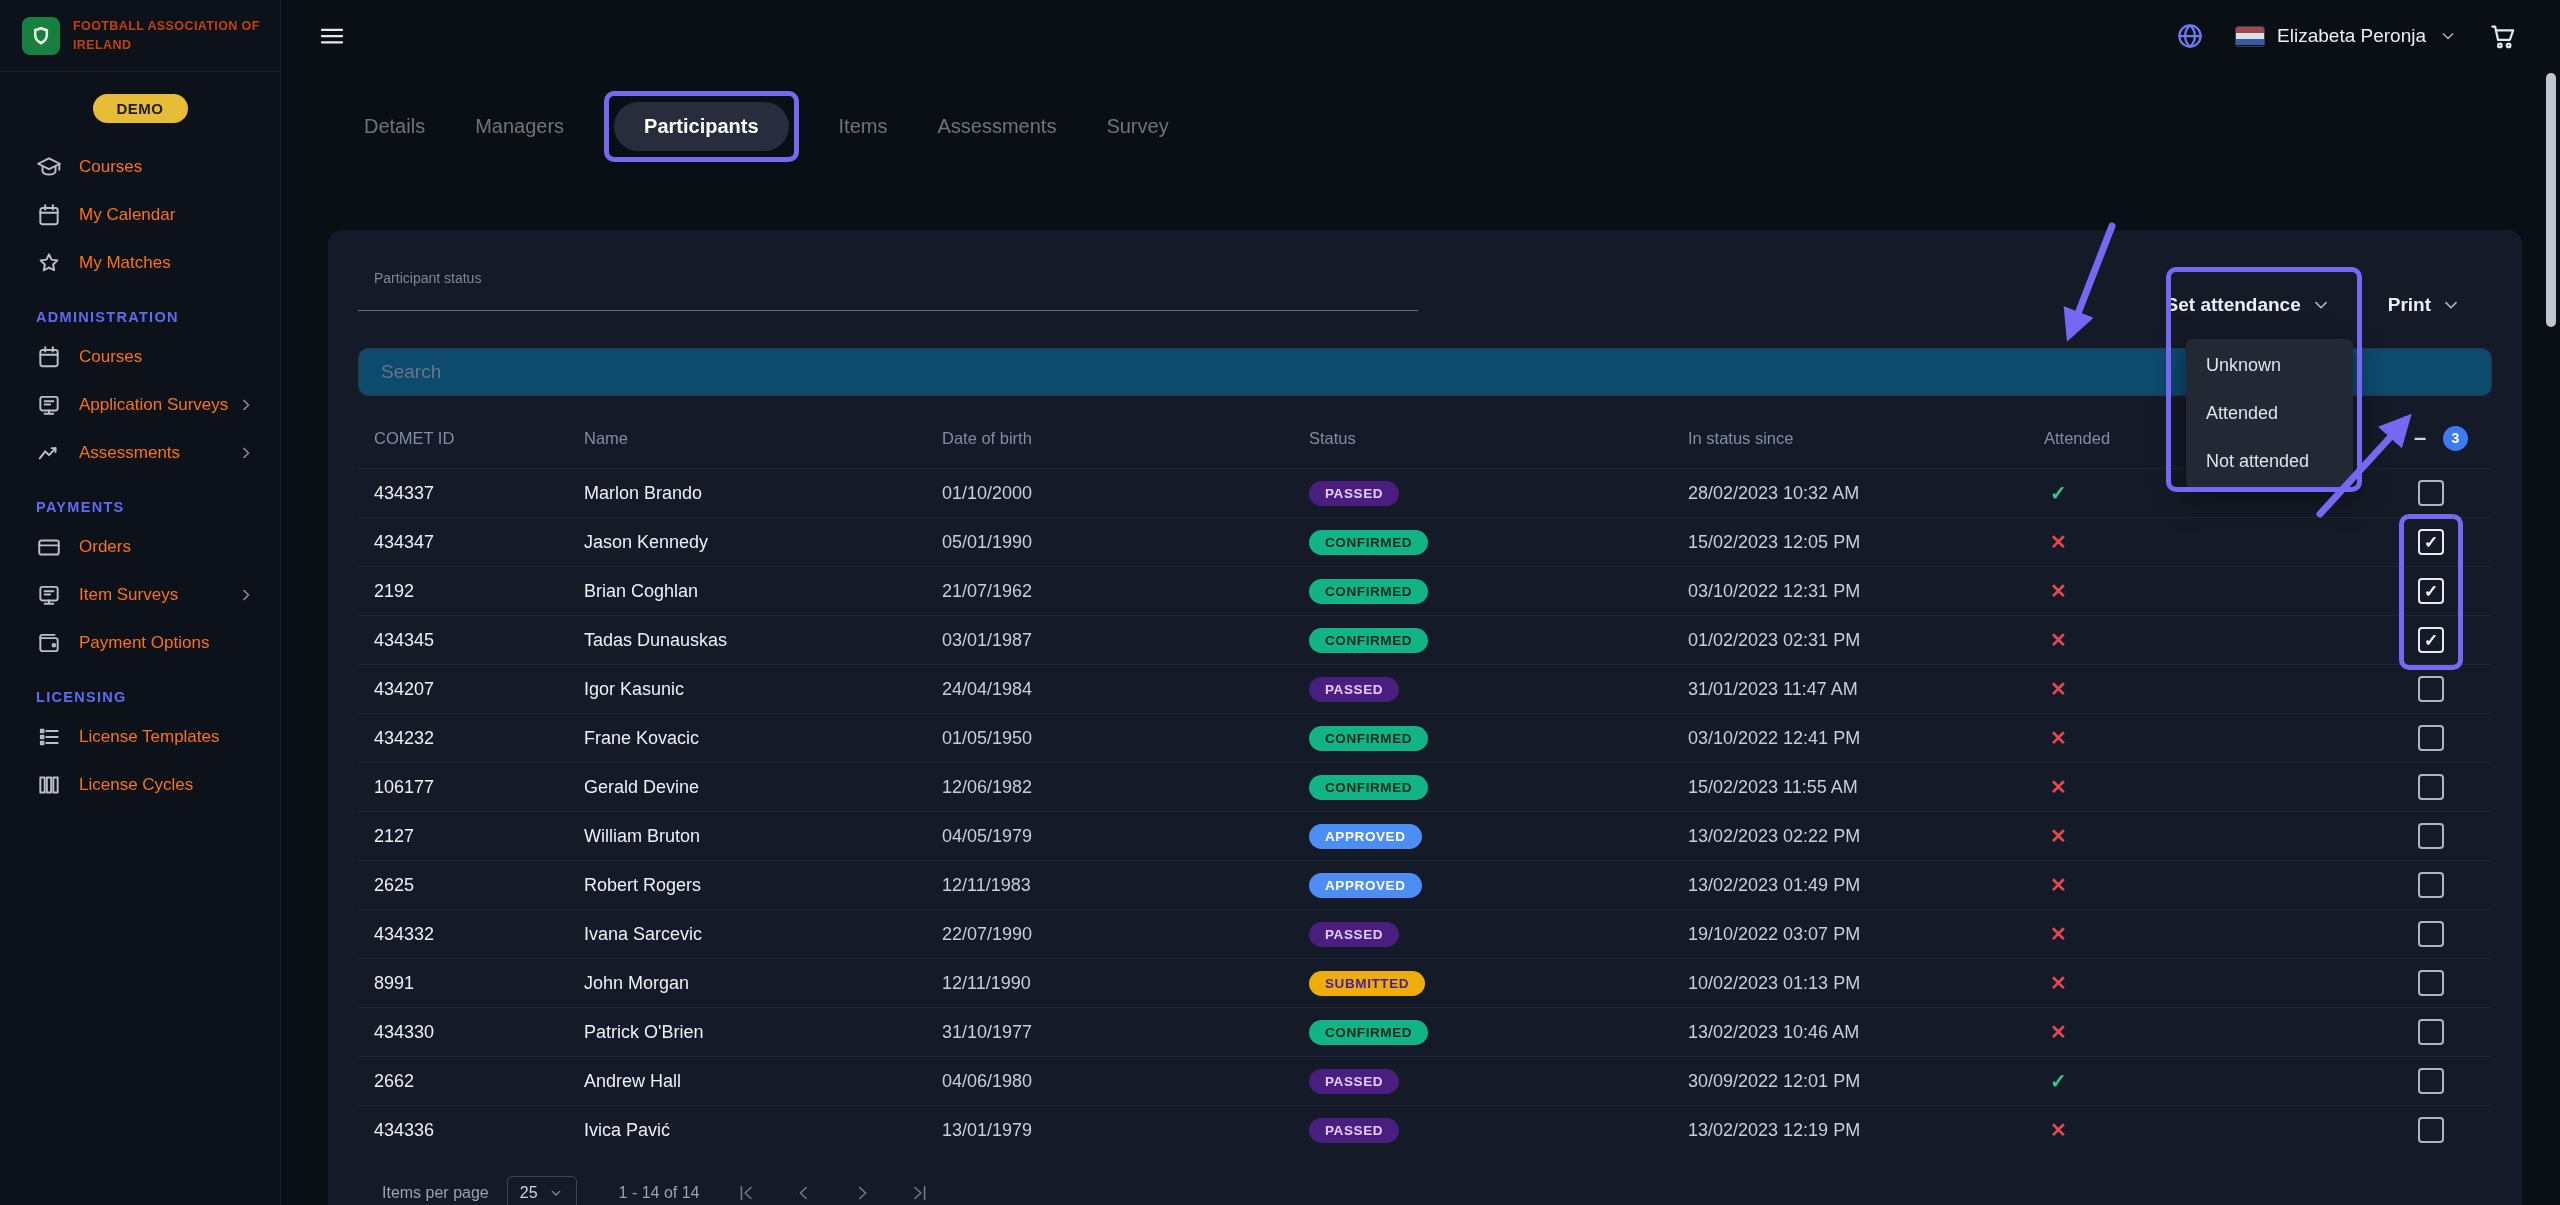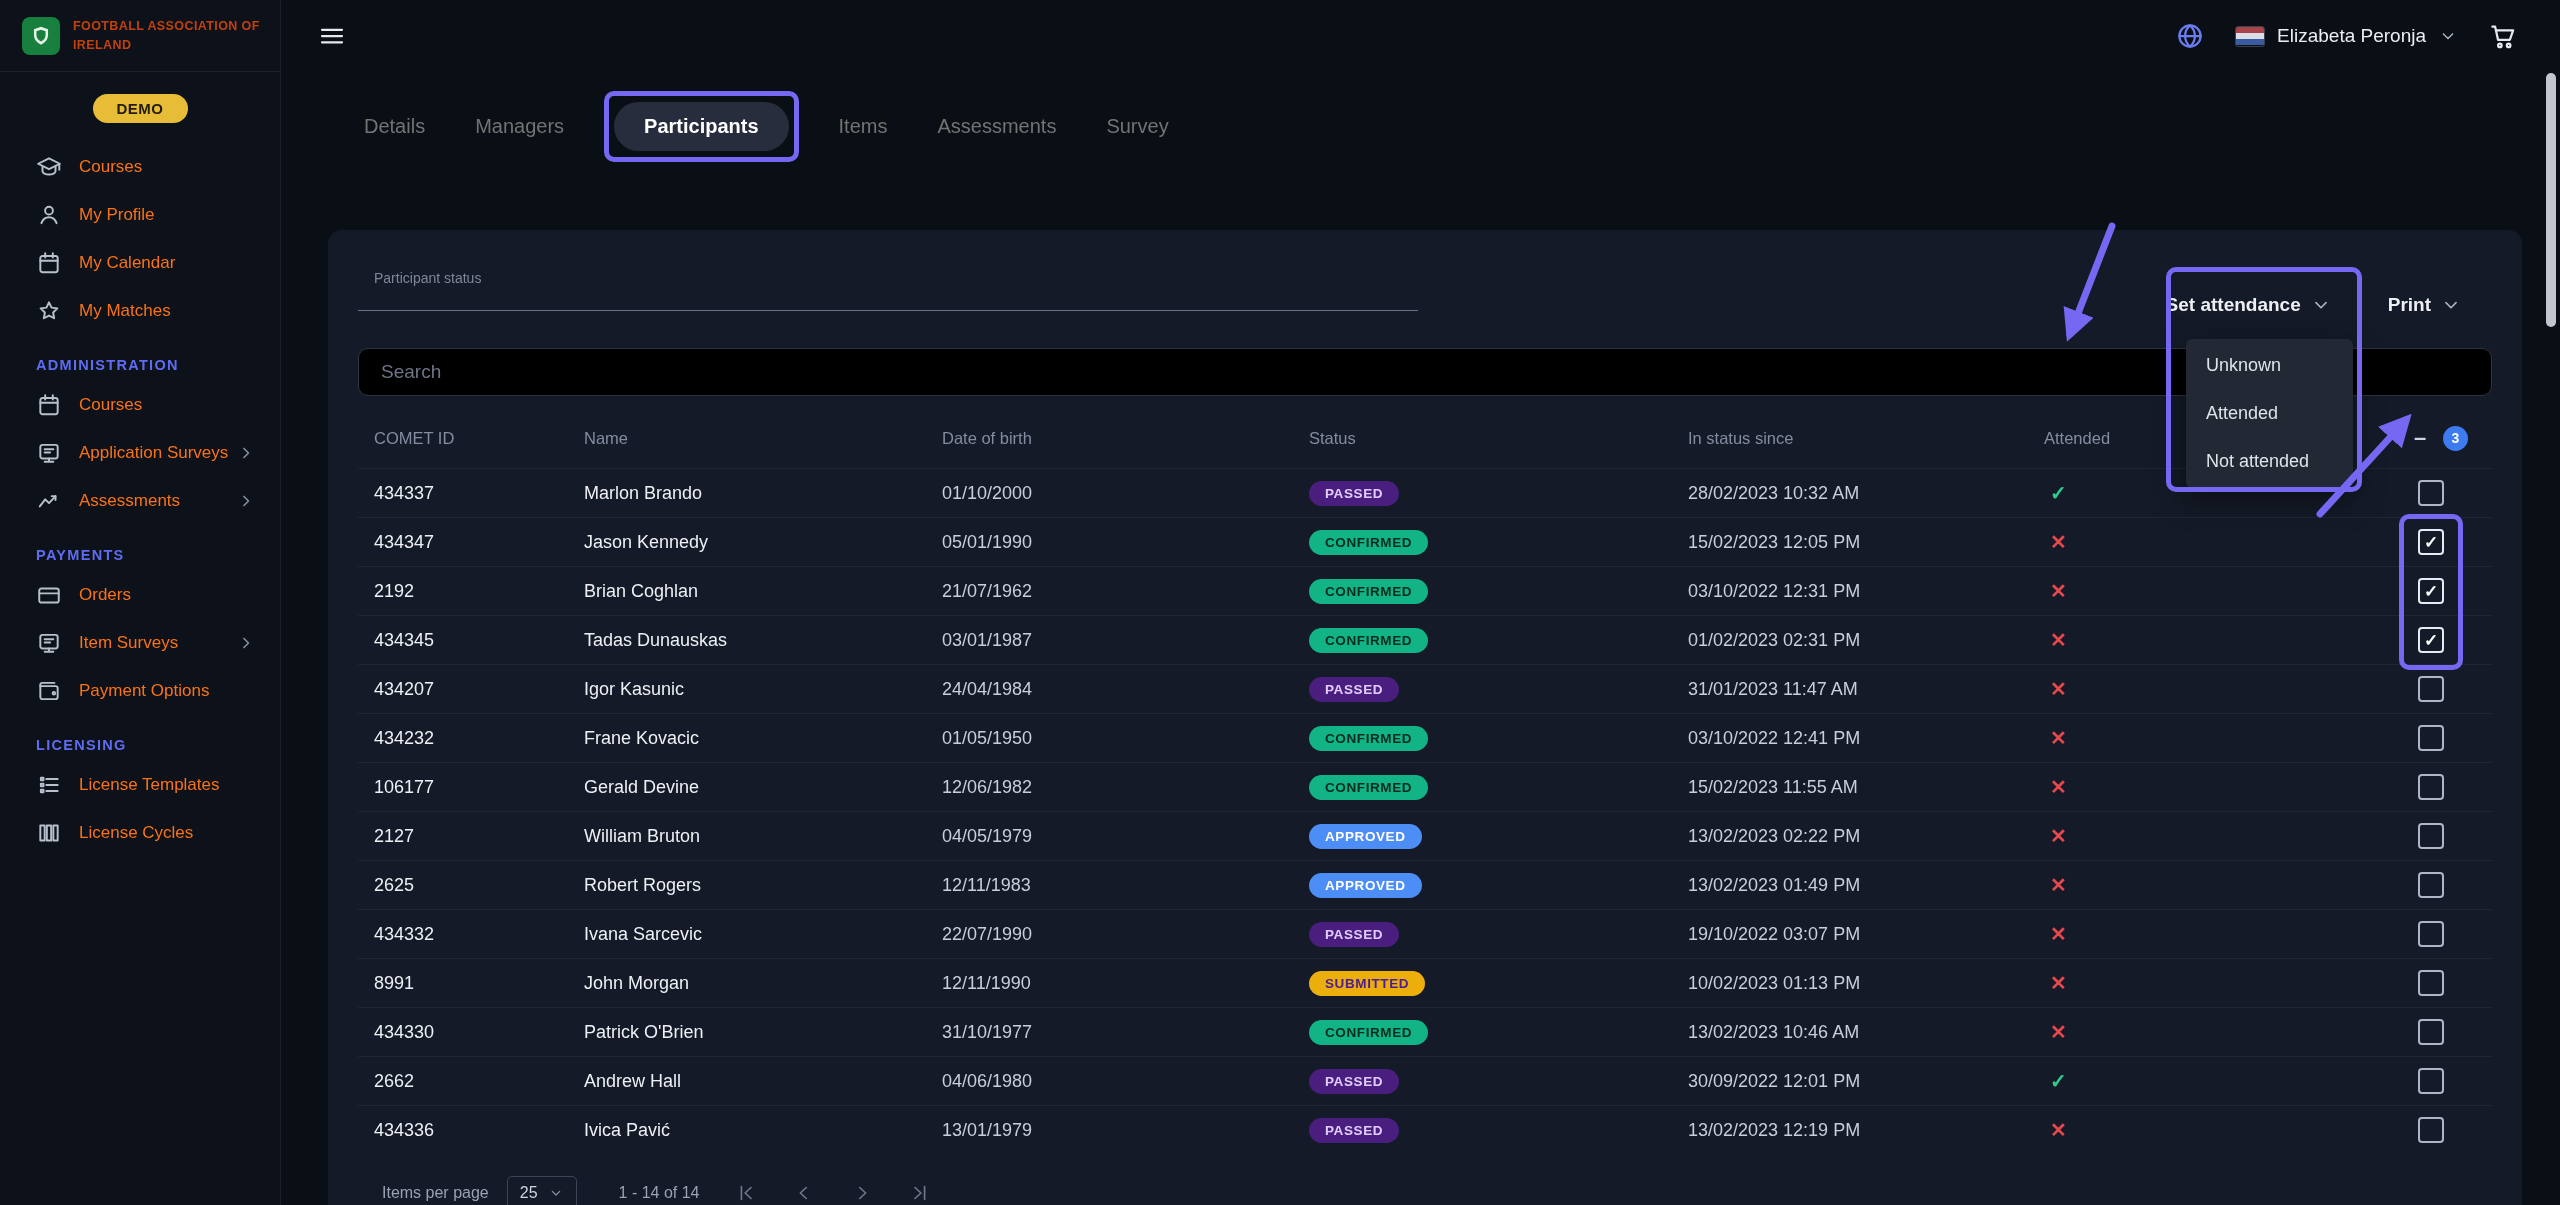--- a/index.html
+++ b/index.html
@@ -53,21 +53,21 @@
   
   .card { position:absolute; left:47px; top:158px; width:2194px; height:1016px; background:#141a27; border-radius:14px; padding:0 30px; }
   .filters-row { display:flex; align-items:flex-start; padding-top:40px; height:88px; }
   .status-field { width:1060px; cursor:pointer; }
   .status-label { font-size:14px; color:#7e8698; margin-left:16px; display:block; }
   .status-underline { margin-top:24px; border-bottom:1px solid #6a7284; }
   .actions { margin-left:auto; display:flex; align-items:center; gap:56px; padding-top:24px; margin-right:30px; }
   .action-btn { display:flex; align-items:center; gap:9px; font-size:19px; font-weight:600; color:#edeff4; background:none; border:none; cursor:pointer; font-family:inherit; }
   .btn-chevron { width:22px; height:22px; color:#aab1c0; }
 
-  .search-box { margin-top:30px; height:48px; background:#000000; border:1px solid #2b3344; border-radius:10px; display:flex; align-items:center; padding:0 22px; }
+  .search-box { margin-top:30px; height:48px; background:#0c4a6e; border:1px solid #2b3344; border-radius:10px; display:flex; align-items:center; padding:0 22px; }
   .search-input { width:100%; background:transparent; border:none; outline:none; color:#e6e9f0; font-size:19px; font-family:inherit; }
   .search-input::placeholder { color:#6c7486; }
 
   
   .table { margin-top:12px; }
   .thead, .trow { display:grid; grid-template-columns:210px 358px 367px 379px 356px 340px 1fr; align-items:center; padding-left:16px; }
   .thead { height:60px; font-size:16.5px; color:#848ca0; }
   .th { cursor:pointer; }
   .trow { height:49px; border-top:1px solid rgba(255,255,255,.055); font-size:18px; color:#c9cedb; }
   .td-id, .td-name { color:#eef0f5; }
@@ -120,29 +120,20 @@
     <nav class="sidebar-nav" id="sidebar-nav">
         <div class="nav-item">
           <span class="nav-icon">
             <svg viewBox="0 0 24 24" fill="none" stroke="currentColor" stroke-width="1.8" stroke-linecap="round" stroke-linejoin="round">
               <path d="M12 4 2 9l10 5 10-5z"></path>
               <path d="M6 11.5V16c0 1.6 2.7 3 6 3s6-1.4 6-3v-4.5"></path>
               <path d="M21.5 9.5v5"></path>
             </svg>
           </span>
           <span class="nav-label">Courses</span>
-        </div>
-        <div class="nav-item">
-          <span class="nav-icon">
-            <svg viewBox="0 0 24 24" fill="none" stroke="currentColor" stroke-width="1.8" stroke-linecap="round" stroke-linejoin="round">
-              <circle cx="12" cy="8" r="3.6"></circle>
-              <path d="M5 19.5c1.4-3.6 3.9-5.4 7-5.4s5.6 1.8 7 5.4"></path>
-            </svg>
-          </span>
-          <span class="nav-label">My Profile</span>
         </div>
         <div class="nav-item">
           <span class="nav-icon">
             <svg viewBox="0 0 24 24" fill="none" stroke="currentColor" stroke-width="1.8" stroke-linecap="round" stroke-linejoin="round">
               <rect x="4" y="5.5" width="16" height="15" rx="2"></rect>
               <path d="M4 10h16M8.5 3v4M15.5 3v4"></path>
             </svg>
           </span>
           <span class="nav-label">My Calendar</span>
         </div>

